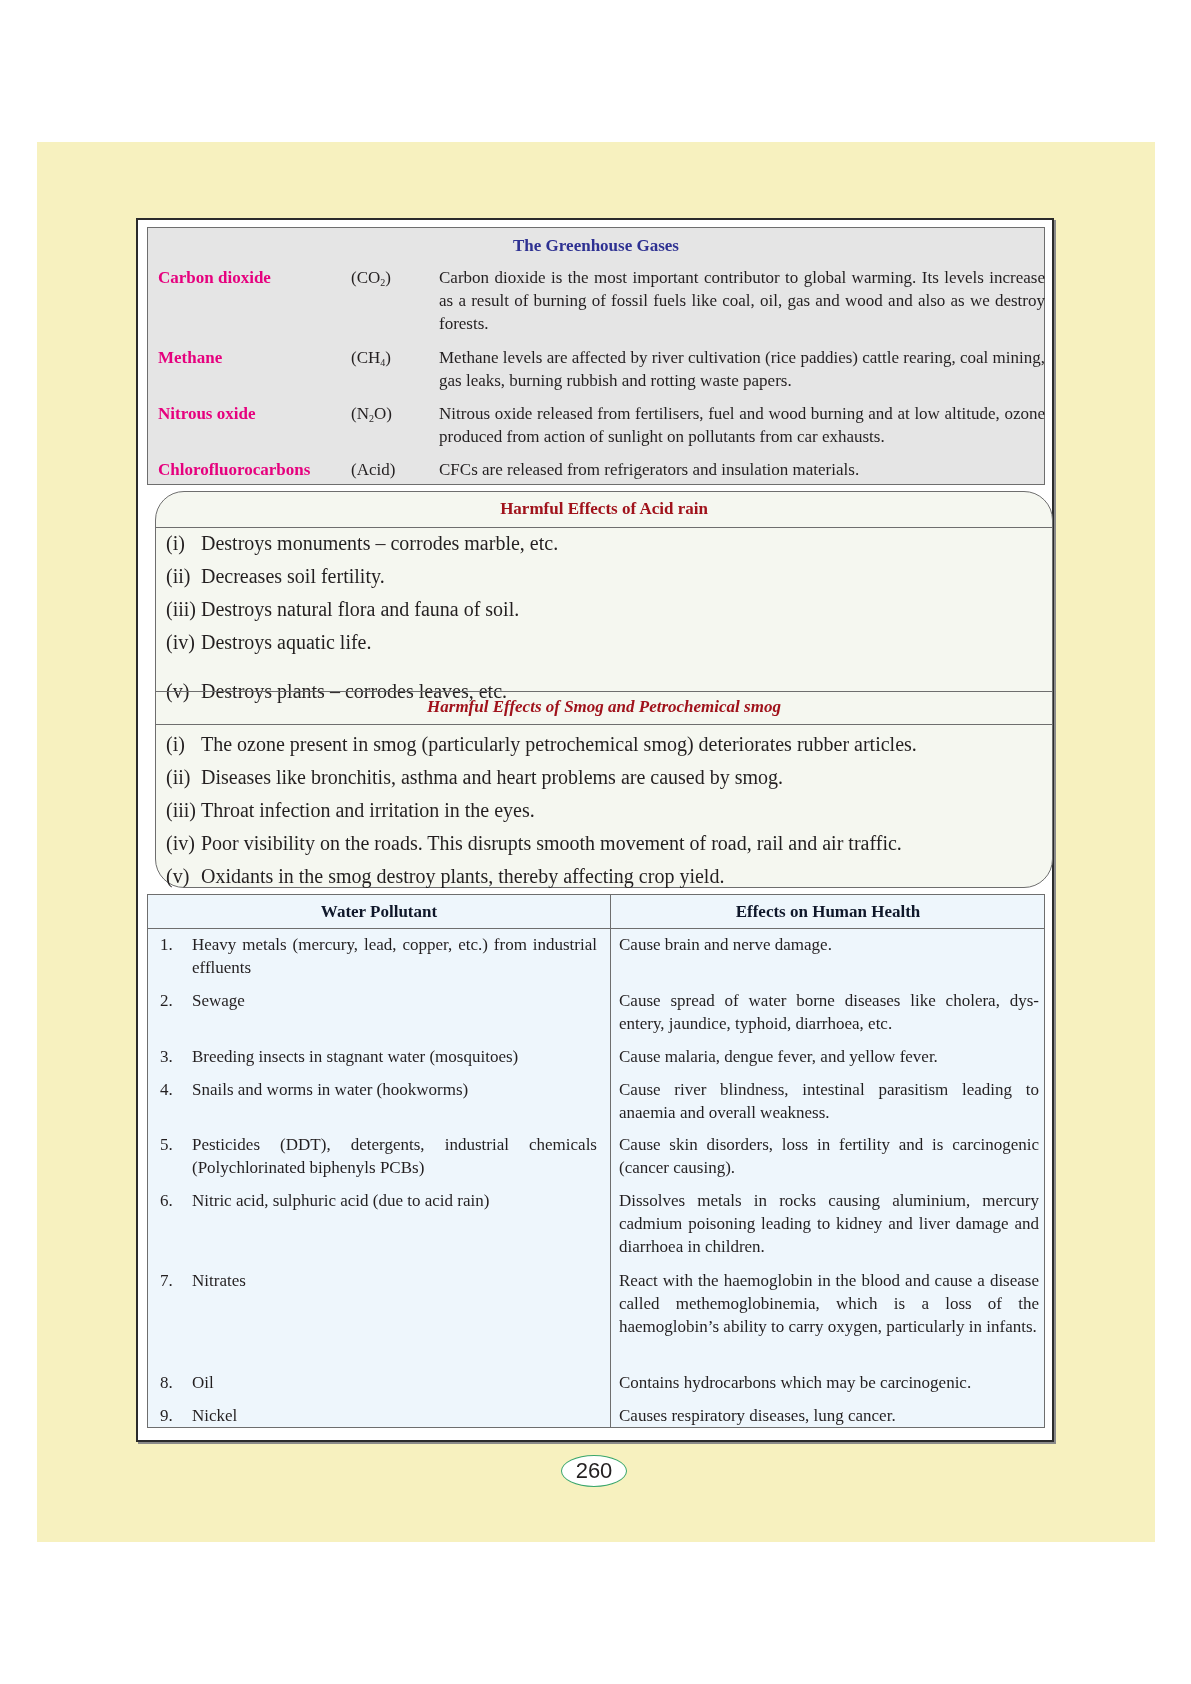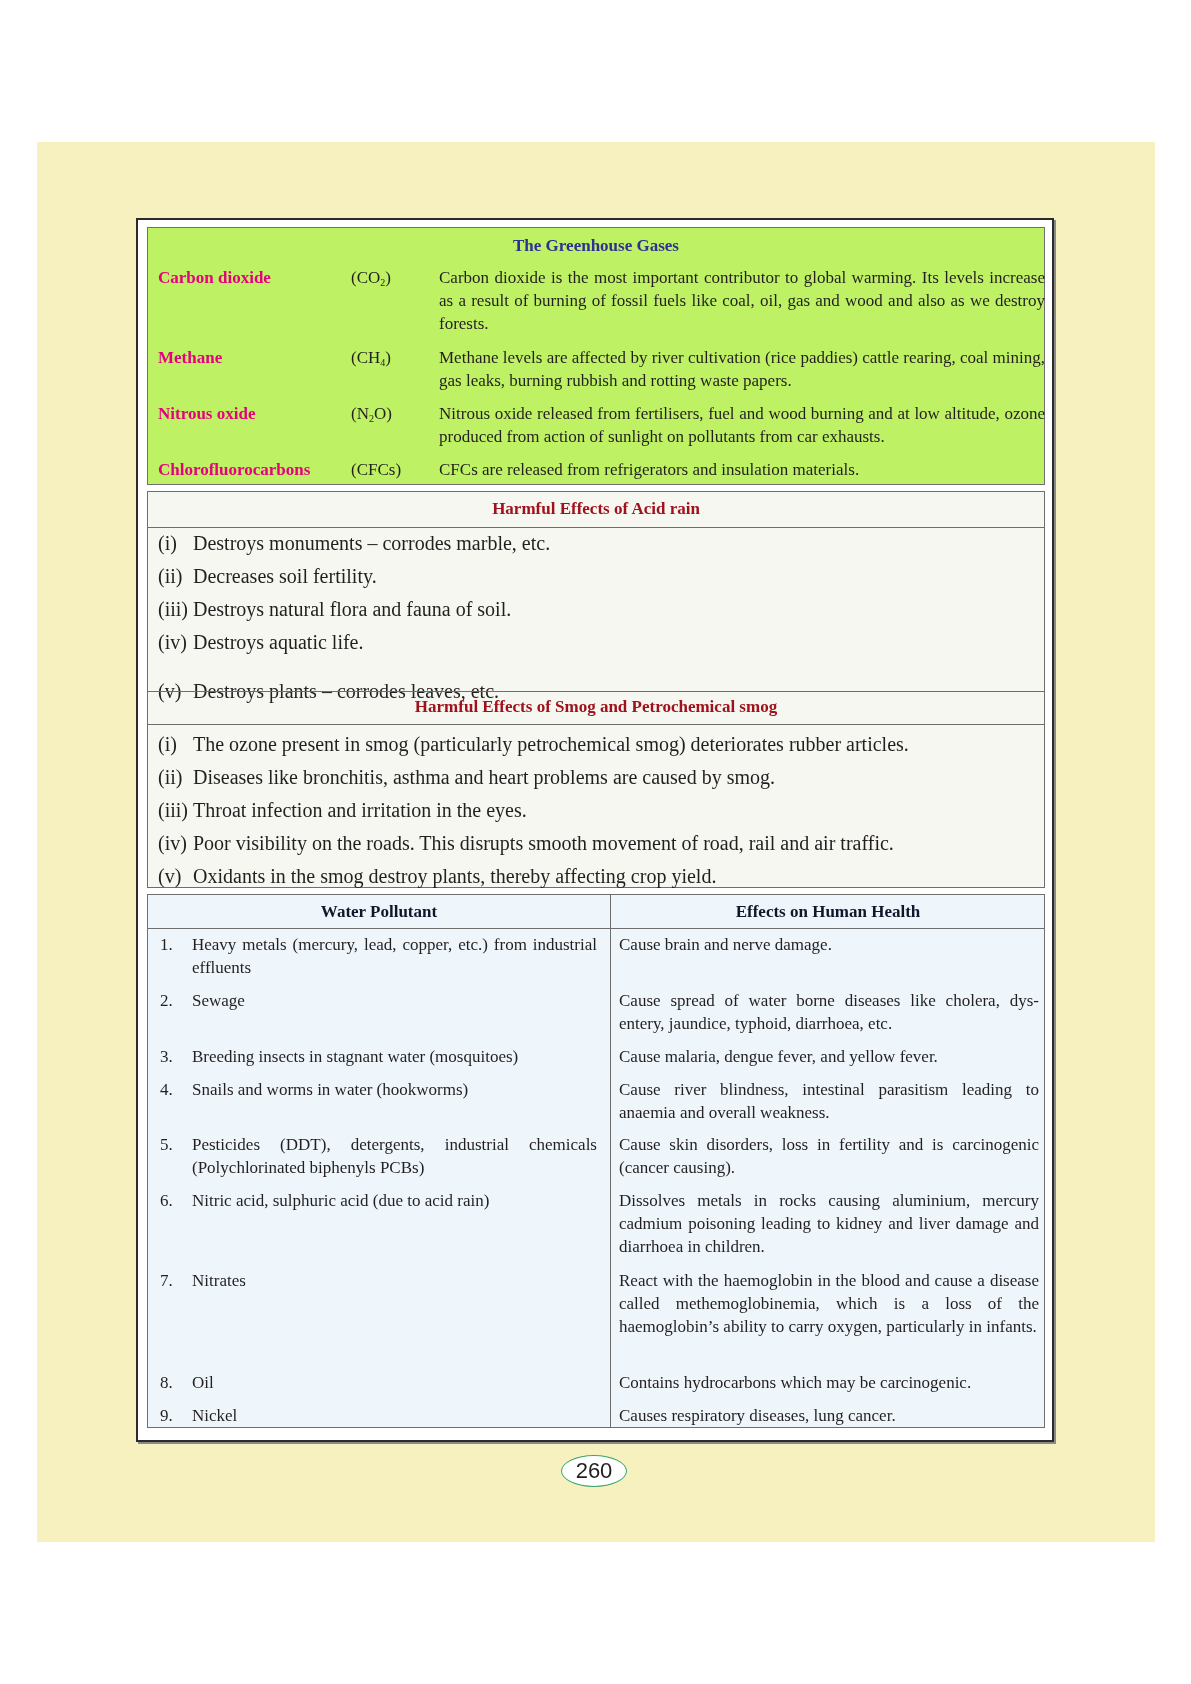--- a/index.html
+++ b/index.html
@@ -4,31 +4,31 @@
 <style>
   html, body { margin:0; padding:0; background:#ffffff; }
   body { width:1191px; height:1684px; position:relative; overflow:hidden;
          font-family:"Liberation Serif", "DejaVu Serif", serif; color:#231f20; }
   .page-bg { position:absolute; left:37px; top:142px; width:1118px; height:1400px; background:#f7f1bf; }
   .frame { position:absolute; left:136px; top:218px; width:918px; height:1224px;
            background:#ffffff; border:2px solid #2b2b2b; box-shadow:2px 2px 0 #8a8a8a; box-sizing:border-box; }
   .box { position:absolute; border:1px solid #6e6e6e; box-sizing:border-box; }
 
   
-  .gh { left:9px; top:7px; width:898px; height:258px; background:#bef264; }
+  .gh { left:9px; top:7px; width:898px; height:258px; background:#e5e5e5; }
   .gh-title { position:absolute; top:8px; left:0; width:100%; text-align:center;
               font-weight:bold; color:#2e3192; font-size:17px; }
   .gh-row { position:absolute; left:10px; width:876px; font-size:17px; line-height:23px; }
   .gh-name { position:absolute; left:0; top:0; font-weight:bold; color:#e6007e; }
   .gh-formula { position:absolute; left:193px; top:0; }
   .gh-desc { position:absolute; left:270px; top:0; width:606px; text-align:justify;margin-left:11px; }
   sub { font-size:10px; vertical-align:-3px; line-height:0; }
 
   
-  .ar { left:9px; top:271px; width:898px; height:397px; background:#f5f7f0; }
+  .ar { left:17px; top:271px; width:898px; height:397px; background:#f5f7f0;border-radius:29px; }
   .sec-head { position:absolute; left:0; width:100%; text-align:center; font-weight:bold;
               color:#a0121b; font-size:17px; }
   .sec-line { position:absolute; left:0; width:100%; height:0; border-top:1px solid #6e6e6e; }
   .li { position:absolute; left:10px; font-size:20px; line-height:22px; white-space:nowrap; }
   .li .num { display:inline-block; width:35px; }
 
   
   .wt { left:9px; top:674px; width:898px; height:534px; background:#eef6fc; }
   .wt-col-div { position:absolute; left:462px; top:0; bottom:0; border-left:1px solid #6e6e6e; }
   .wt-head { position:absolute; top:7px; font-weight:bold; color:#0f172a; font-size:17px; text-align:center; }
@@ -65,37 +65,37 @@
     </div>
 
     <div class="gh-row" style="top:174px;">
       <span class="gh-name">Nitrous oxide</span>
       <span class="gh-formula"><span>(N</span><sub>2</sub><span>O)</span></span>
       <div class="gh-desc">Nitrous oxide released from fertilisers, fuel and wood burning and at low altitude, ozone produced from action of sunlight on pollutants from car exhausts.</div>
     </div>
 
     <div class="gh-row" style="top:230px;">
       <span class="gh-name">Chlorofluorocarbons</span>
-      <span class="gh-formula"><span>(CFCs)</span><sub></sub><span></span></span>
+      <span class="gh-formula"><span>(Acid)</span><sub></sub><span></span></span>
       <div class="gh-desc">CFCs are released from refrigerators and insulation materials.</div>
     </div>
   </div>
 
   <div class="box ar">
     <div class="sec-head" style="top:7px;">Harmful Effects of Acid rain</div>
     <div class="sec-line" style="top:35px;"></div>
 
     <div class="li" style="top:40px;"><span class="num">(i)</span><span>Destroys monuments – corrodes marble, etc.</span></div>
     <div class="li" style="top:73px;"><span class="num">(ii)</span><span>Decreases soil fertility.</span></div>
     <div class="li" style="top:106px;"><span class="num">(iii)</span><span>Destroys natural flora and fauna of soil.</span></div>
     <div class="li" style="top:139px;"><span class="num">(iv)</span><span>Destroys aquatic life.</span></div>
     <div class="li" style="top:172px;margin-top:16px;"><span class="num">(v)</span><span>Destroys plants – corrodes leaves, etc.</span></div>
 
     <div class="sec-line" style="top:199px;"></div>
-    <div class="sec-head" style="top:205px;">Harmful Effects of Smog and Petrochemical smog</div>
+    <div class="sec-head" style="top:205px;font-style:italic;">Harmful Effects of Smog and Petrochemical smog</div>
     <div class="sec-line" style="top:232px;"></div>
 
     <div class="li" style="top:241px;"><span class="num">(i)</span><span>The ozone present in smog (particularly petrochemical smog) deteriorates rubber articles.</span></div>
     <div class="li" style="top:274px;"><span class="num">(ii)</span><span>Diseases like bronchitis, asthma and heart problems are caused by smog.</span></div>
     <div class="li" style="top:307px;"><span class="num">(iii)</span><span>Throat infection and irritation in the eyes.</span></div>
     <div class="li" style="top:340px;"><span class="num">(iv)</span><span>Poor visibility on the roads. This disrupts smooth movement of road, rail and air traffic.</span></div>
     <div class="li" style="top:373px;"><span class="num">(v)</span><span>Oxidants in the smog destroy plants, thereby affecting crop yield.</span></div>
   </div>
 
   <div class="box wt">

